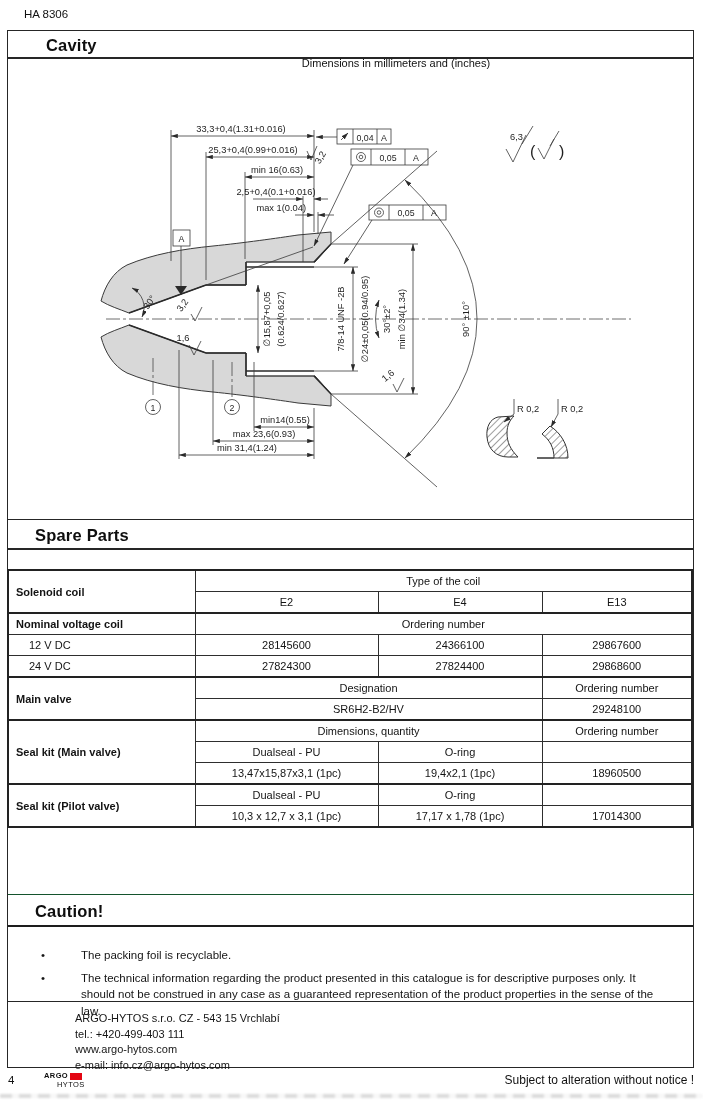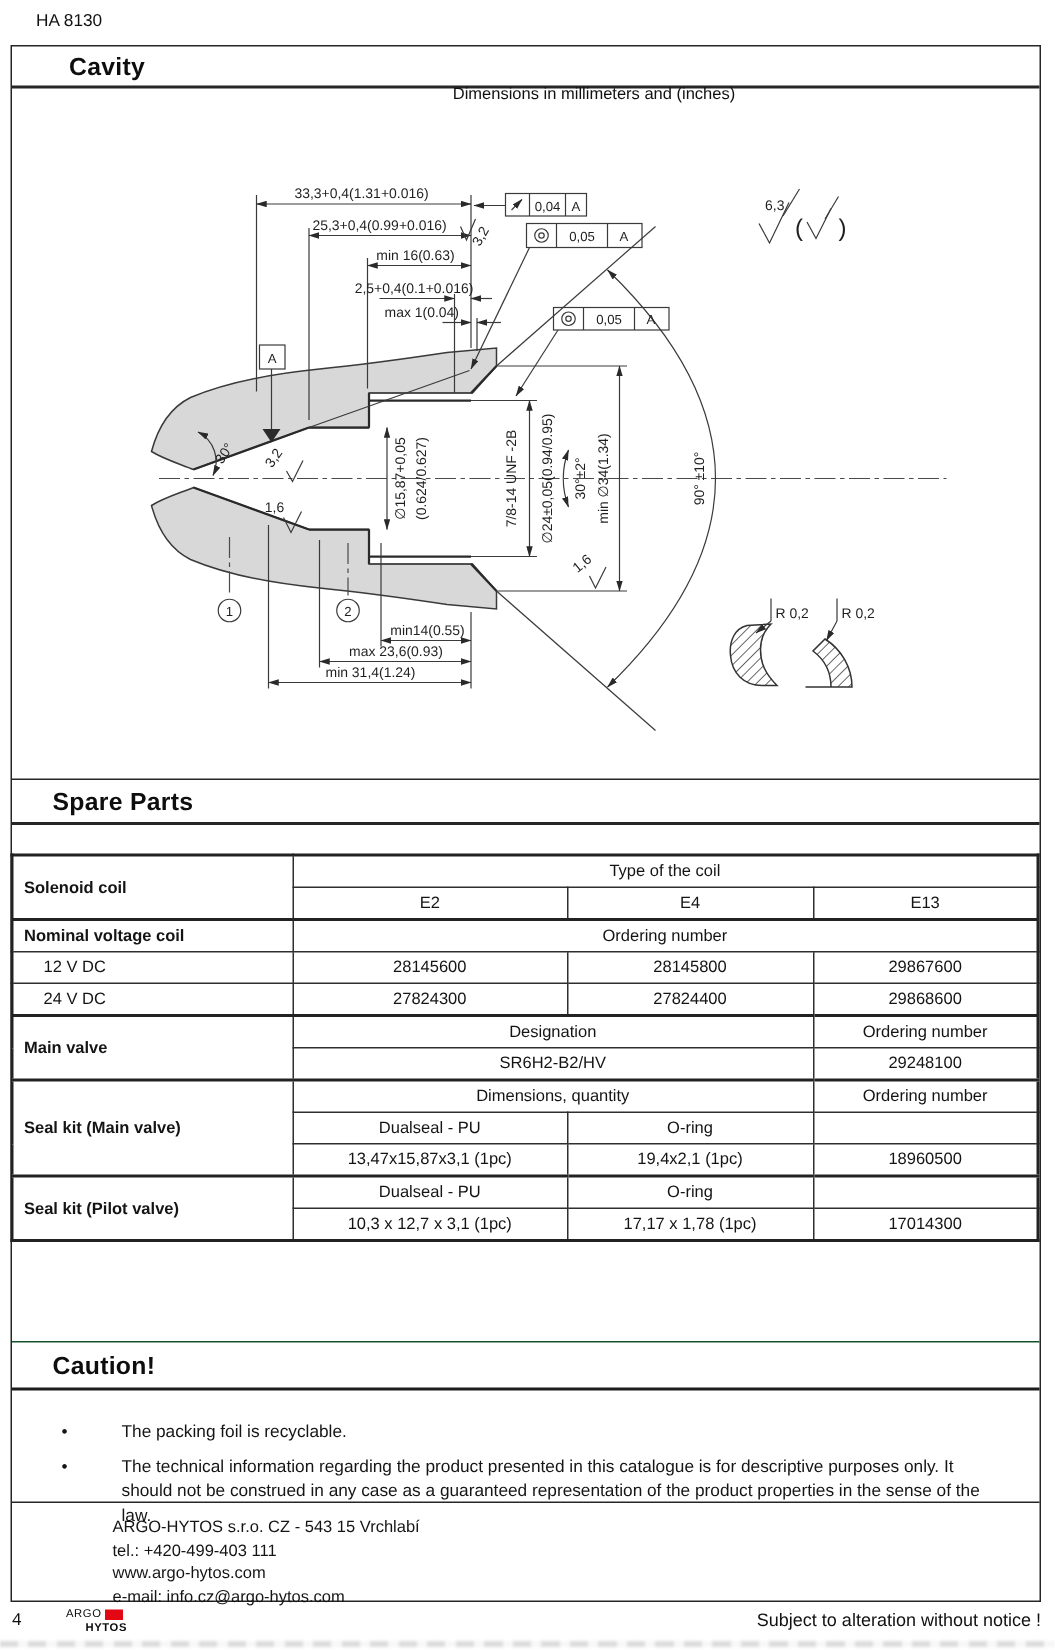--- a/index.html
+++ b/index.html
@@ -30,39 +30,39 @@
   table.sp td.left{text-align:left;padding-left:20px;}
   .head-caution{top:863px;height:33px;border-top:1px solid #14532d;border-bottom:2.5px solid #1d1d1d;}
   .head-caution .sec-title{position:absolute;left:27px;top:7px;}
   .caution-body{position:absolute;left:0;top:899px;width:100%;}
   .bullet-row{display:flex;padding:0 28px 0 33px;margin-top:17px;font-size:11.5px;line-height:16.5px;color:#151515;}
   .bullet-row + .bullet-row{margin-top:6px;}
   .bullet-dot{width:40px;flex:0 0 40px;}
   .contact{position:absolute;left:0;top:970px;width:100%;height:66px;border-top:1px solid #262626;box-sizing:border-box;padding:9px 0 0 67px;font-size:11px;line-height:15.5px;color:#151515;}
   .page-num{position:absolute;left:8px;top:1074px;font-size:11.5px;color:#111;}
   .logo{position:absolute;left:44px;top:1072px;line-height:8px;}
-  .logo-l1{font-size:7.5px;font-weight:normal;letter-spacing:.4px;color:#0c0c0c;display:flex;align-items:center;}
+  .logo-l1{font-size:7.5px;font-weight:bold;letter-spacing:.4px;color:#0c0c0c;display:flex;align-items:center;}
   .logo-redsq{display:inline-block;width:12px;height:7px;background:#e30613;margin-left:2px;}
-  .logo-l2{font-size:7.5px;font-weight:bold;letter-spacing:.4px;color:#0c0c0c;margin-left:13px;margin-top:1px;}
+  .logo-l2{font-size:7.5px;font-weight:normal;letter-spacing:.4px;color:#0c0c0c;margin-left:13px;margin-top:1px;}
   .alter-note{position:absolute;right:9px;top:1073px;font-size:12px;color:#111;}
   .bottom-blur{position:absolute;left:0;right:0;top:1094px;height:4px;opacity:.35;filter:blur(1.2px);
     background:repeating-linear-gradient(90deg,#9a9a9a 0 12px,#e8e8e8 12px 19px);}
   
   svg text{fill:#1f1f1f;font-family:"Liberation Sans","DejaVu Sans",sans-serif;}
   .dimtxt{font-size:9.3px;}
   .smalltxt{font-size:8.8px;}
   .thin{stroke:#3a3a3a;stroke-width:.8;fill:none;}
   .bold{stroke:#2a2a2a;stroke-width:1.5;fill:none;}
   .cl{stroke:#4a4a4a;stroke-width:.8;fill:none;stroke-dasharray:14 3 3 3;}
   .mat{fill:#d8d8d8;stroke:#3a3a3a;stroke-width:1;}
 </style>
 </head>
 <body>
 
-<div class="doc-code">HA 8130</div>
+<div class="doc-code">HA 8306</div>
 
 <div class="frame">
 
   <div class="sec-head head-cavity">
     <div class="sec-title">Cavity</div>
     <div class="cavity-subtitle">Dimensions in millimeters and (inches)</div>
   </div>
 
   <div class="drawing-area">
   <svg width="685" height="458" viewBox="7 58 685 458">
@@ -282,21 +282,21 @@
         <td>E4</td>
         <td>E13</td>
       </tr>
       <tr class="tk">
         <td class="lbl">Nominal voltage coil</td>
         <td colspan="3">Ordering number</td>
       </tr>
       <tr>
         <td class="left">12 V DC</td>
         <td>28145600</td>
-        <td>28145800</td>
+        <td>24366100</td>
         <td>29867600</td>
       </tr>
       <tr>
         <td class="left">24 V DC</td>
         <td>27824300</td>
         <td>27824400</td>
         <td>29868600</td>
       </tr>
       <tr class="tk">
         <td class="lbl" rowspan="2">Main valve</td>

